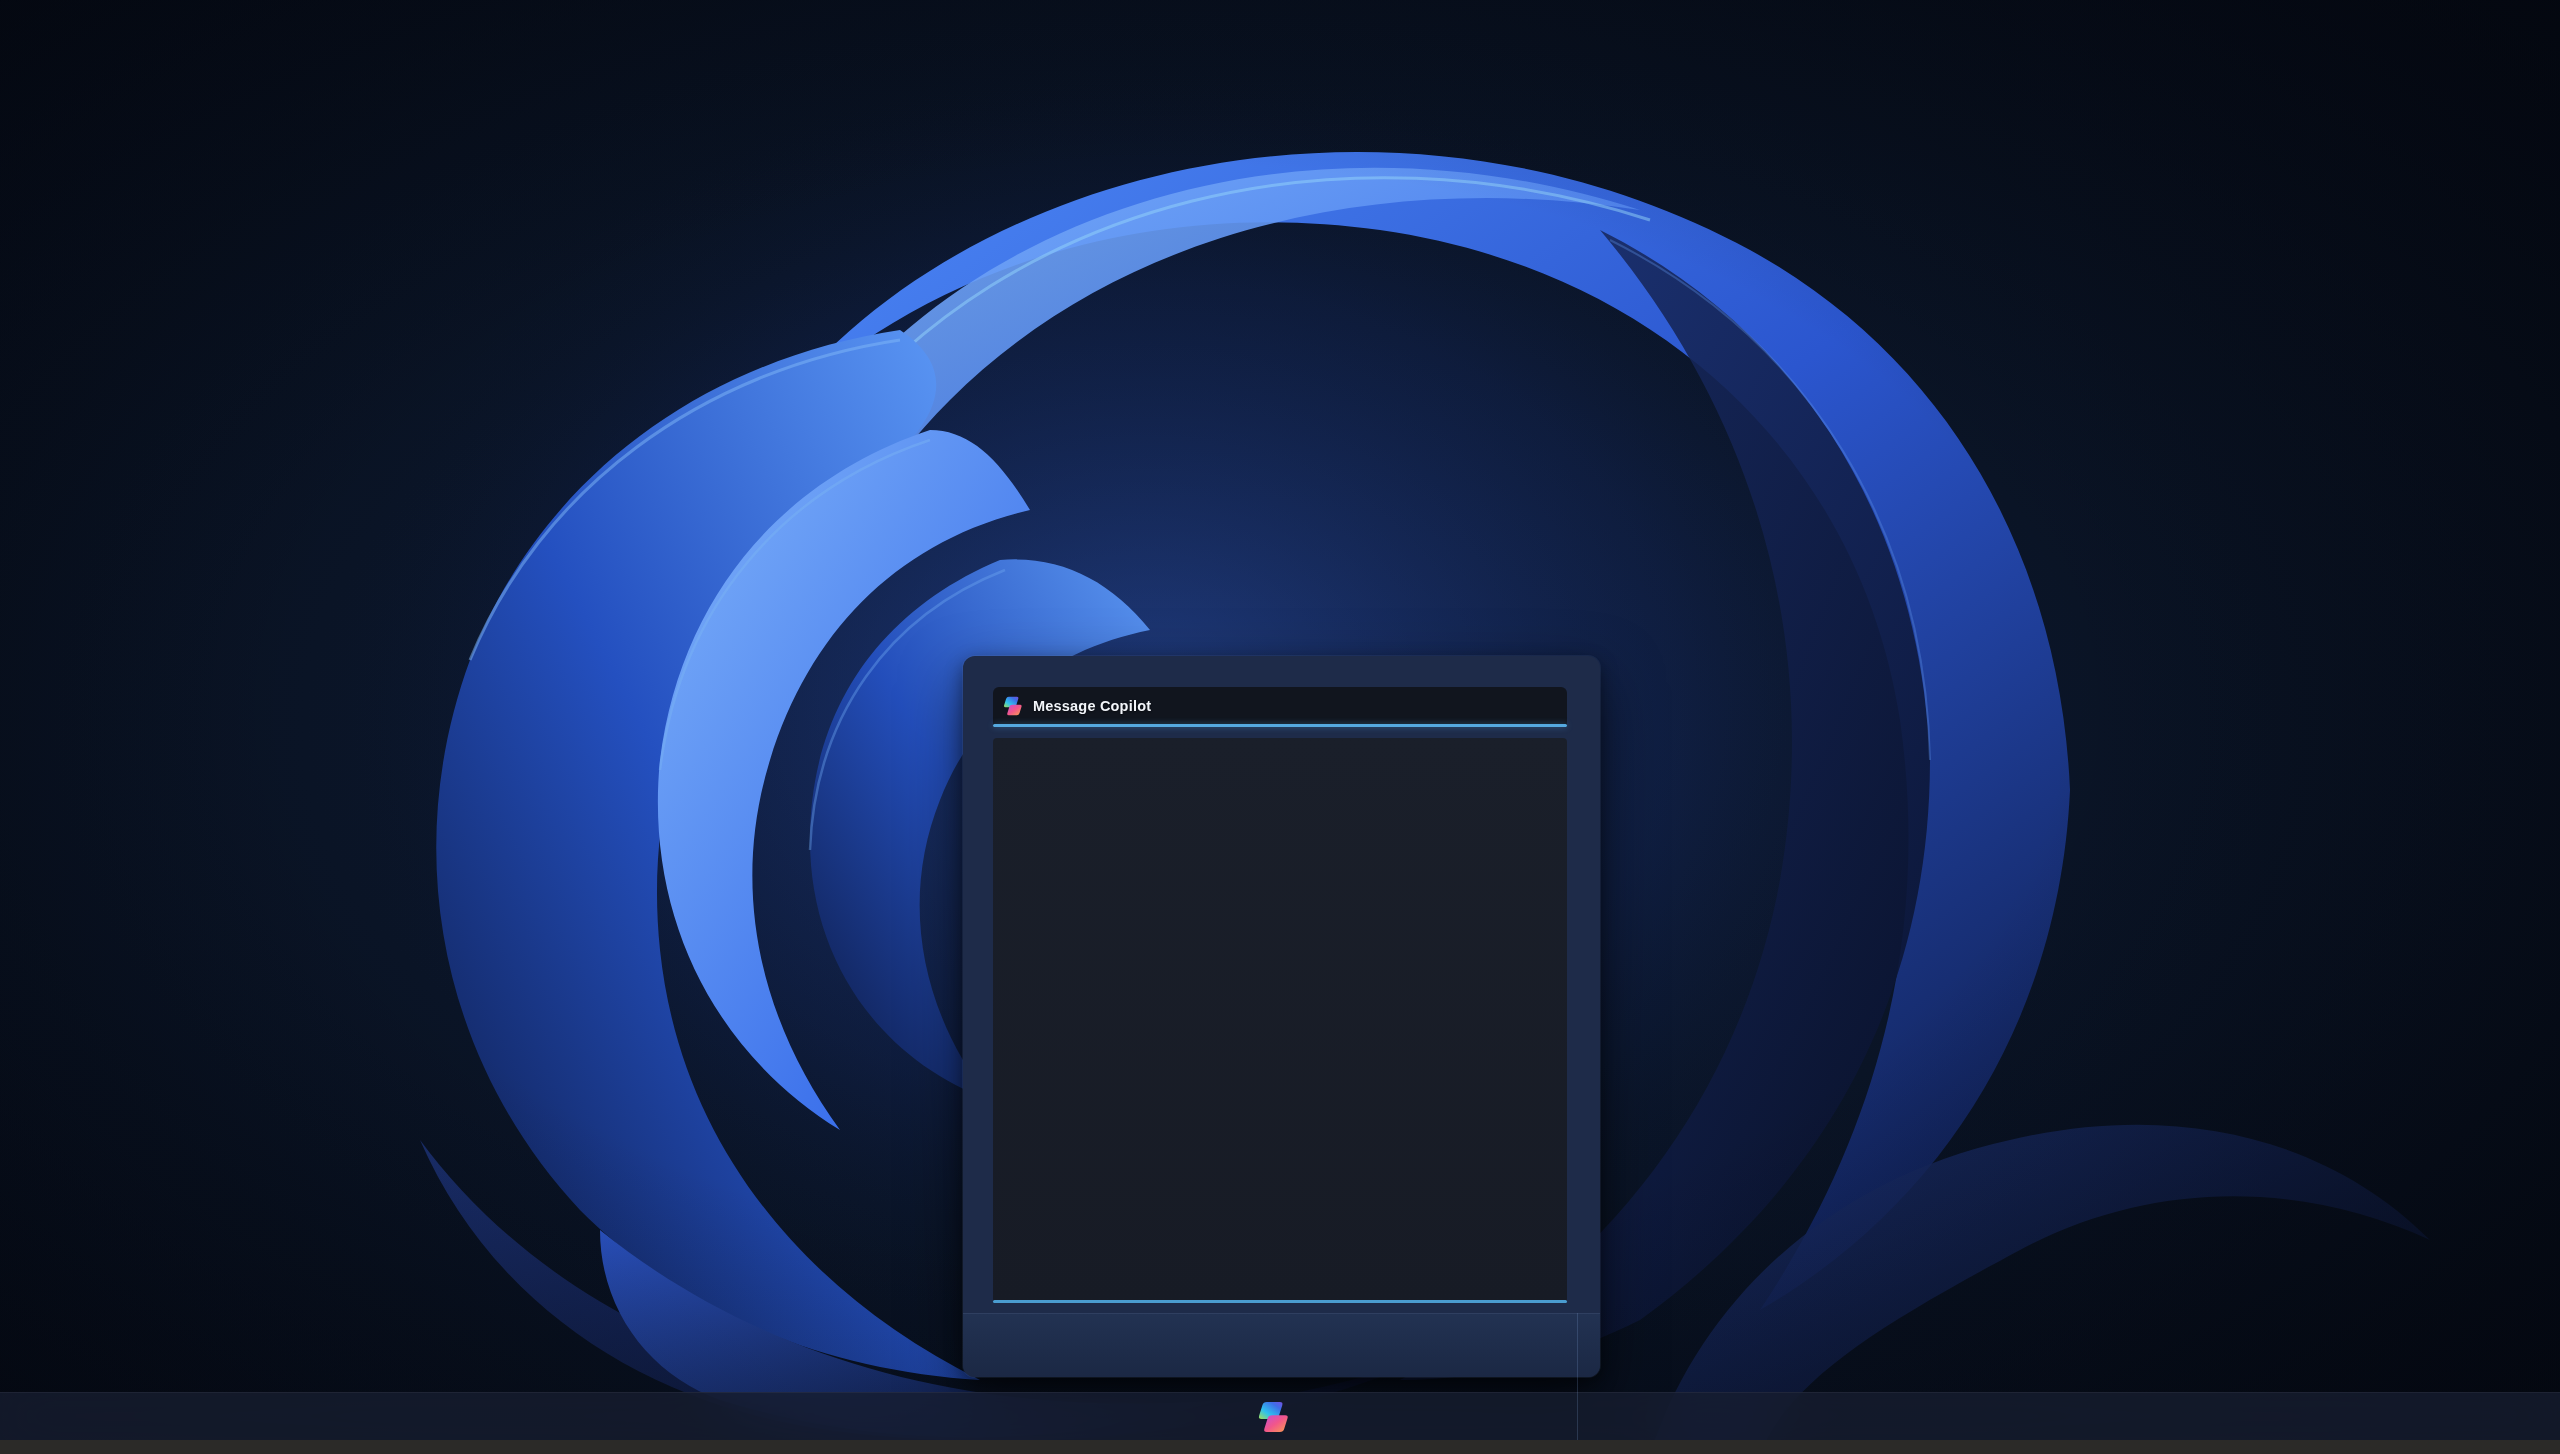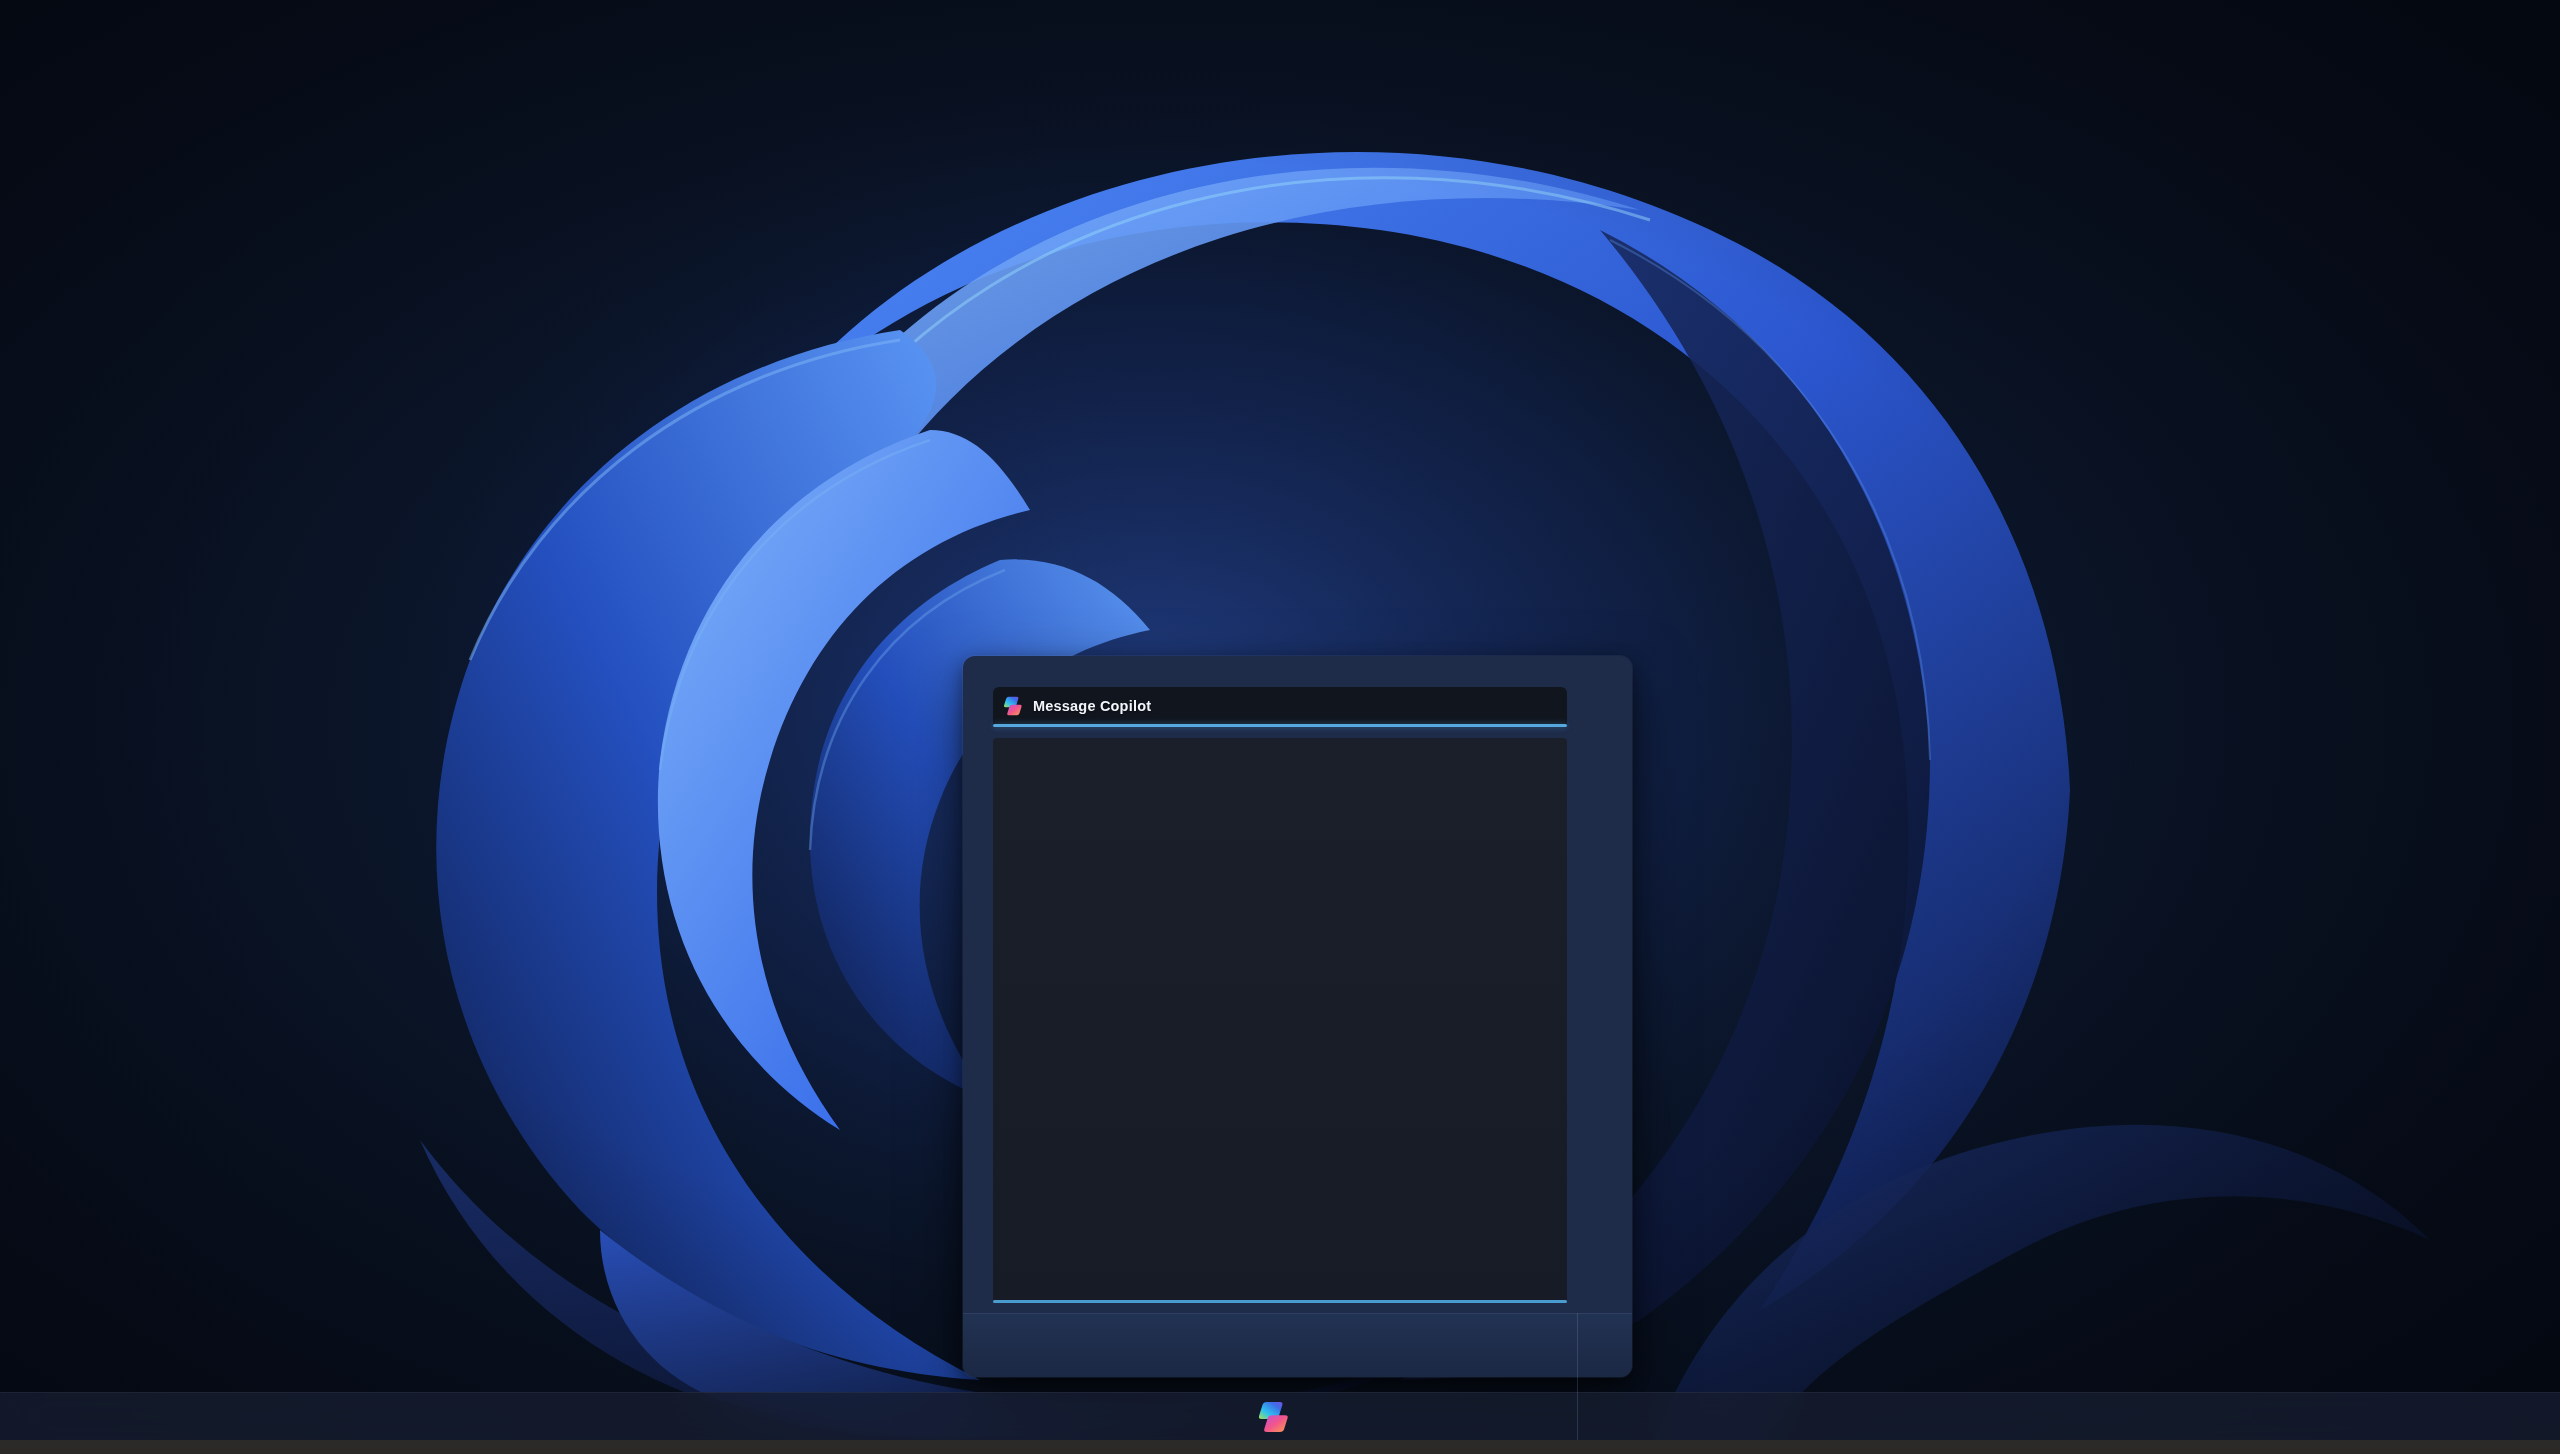--- a/index.html
+++ b/index.html
@@ -11,21 +11,20 @@
   .wallpaper{position:absolute;inset:0;z-index:0;display:block;}
   .vignette{
     position:absolute;inset:0;z-index:2;pointer-events:none;
     background:radial-gradient(ellipse 1700px 1050px at 46% 49%, rgba(0,0,0,0) 52%, rgba(3,6,14,.55) 100%);
   }
   
   .app-window{
     position:absolute;left:963px;top:656px;width:637px;height:721px;z-index:10;
     background:#1e2b49;border-radius:12px;
     box-shadow:0 0 0 1px rgba(130,160,220,.10), 0 24px 60px rgba(0,0,0,.55), 0 6px 18px rgba(0,0,0,.45);
-    padding-left:32px;
   }
   .titlebar{
     position:absolute;left:30px;top:31px;width:574px;height:40px;box-sizing:border-box;
     background:#11151e;border-radius:6px 6px 0 0;
     display:flex;align-items:center;padding:0 10px 3px 8px;
   }
   .tb-icon{width:22px;height:22px;flex:0 0 auto;display:block;}
   .tb-title{
     margin-left:10px;color:#f2f5fa;font-size:14.5px;font-weight:600;letter-spacing:.2px;
     text-shadow:0 1px 2px rgba(0,0,0,.5);white-space:nowrap;

